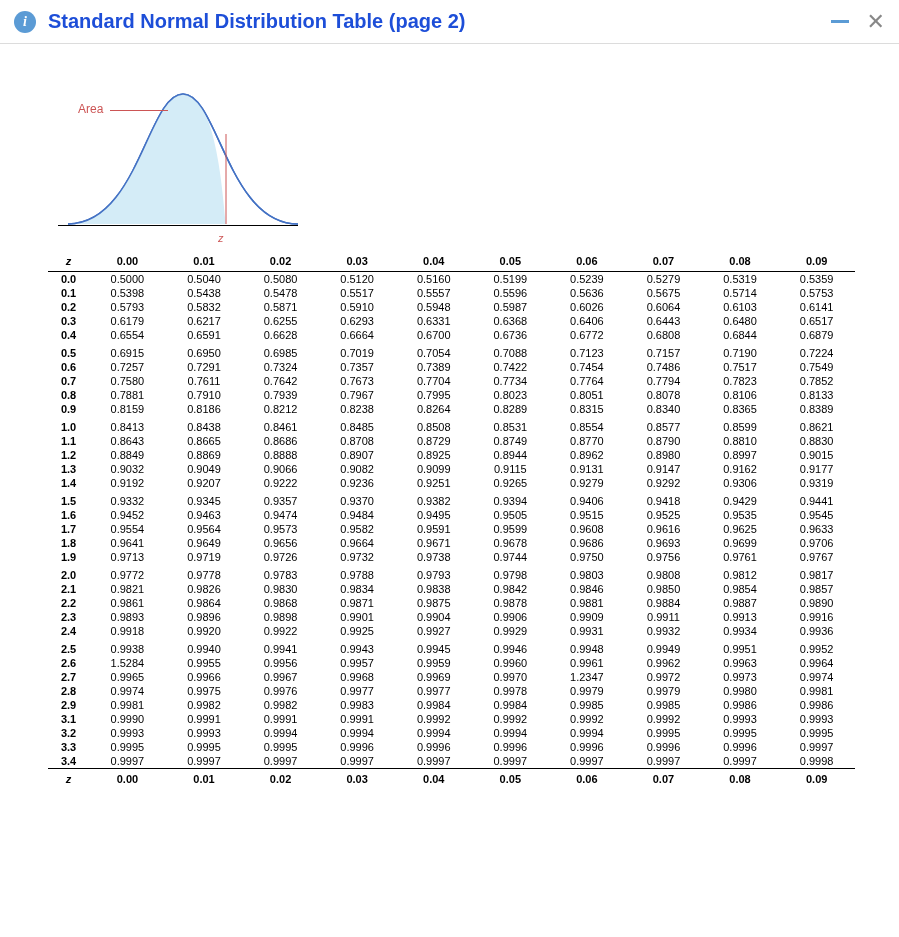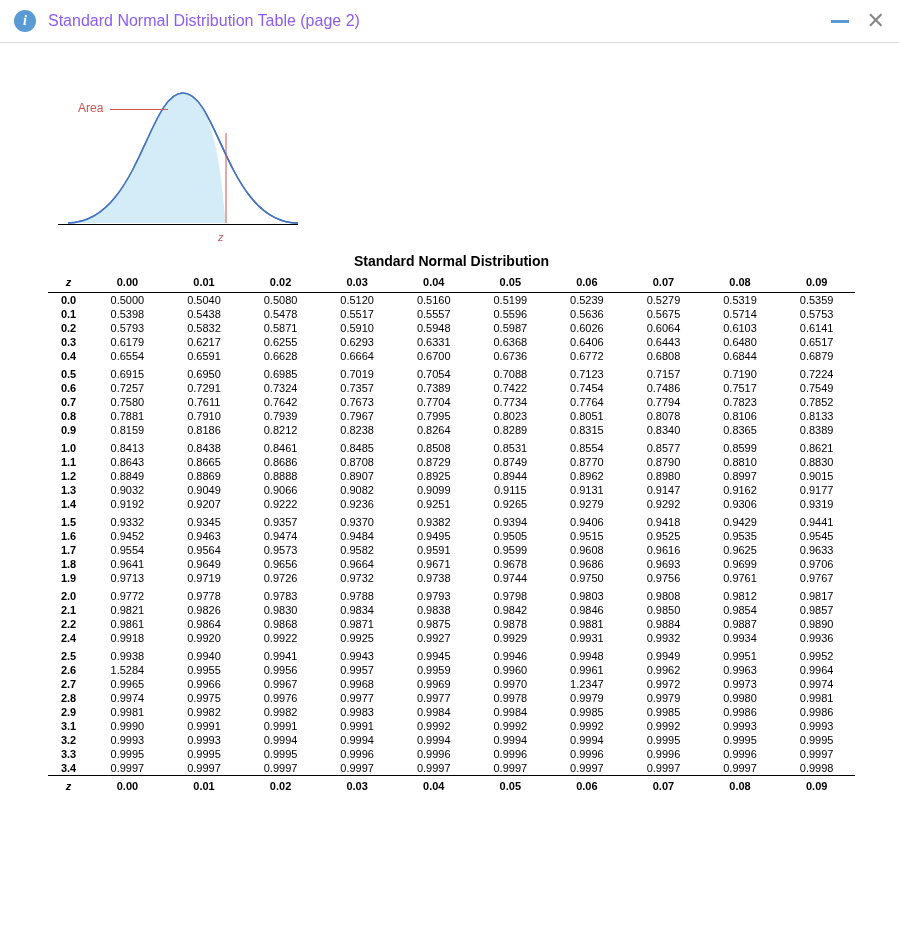--- a/index.html
+++ b/index.html
@@ -1,19 +1,19 @@
 <!DOCTYPE html>
 <html><head>
 <meta charset="utf-8">
 <style>
   * { margin: 0; padding: 0; box-sizing: border-box; }
   body { font-family: Arial, sans-serif; background:#fff; width:899px; }
   .titlebar { display:flex; align-items:center; padding:10px 14px; border-bottom:1px solid #dcdcdc; }
   .info-icon { width:22px; height:22px; border-radius:50%; background:#5b9bd5; color:#fff; display:flex; align-items:center; justify-content:center; font-weight:bold; font-style:italic; font-family:Georgia,serif; font-size:14px; margin-right:12px; flex-shrink:0;}
-  .title-text { color:#8b5cf6; font-size:16px; font-weight:400; flex:1; }
+  .title-text { color:#1d4ed8; font-size:20px; font-weight:700; flex:1; }
   .win-controls { display:flex; align-items:center; gap:18px; }
   .min-icon { width:18px; height:3px; background:#5b9bd5; }
   .close-icon { font-size:22px; color:#888; font-weight:300; line-height:1; }
   .content { padding:30px 44px 20px 48px; }
   .diagram { position:relative; width:260px; height:170px; margin-bottom:10px; }
   .curve { position:absolute; left:0; top:0; }
   .axis-x { position:absolute; bottom:18px; left:10px; width:240px; height:1px; background:#000; }
   .z-label-axis { position:absolute; bottom:0; left:170px; font-size:11px; color:#cc5555; font-style:italic;}
   .area-label { position:absolute; top:28px; left:30px; font-size:12px; color:#cc5555; }
   .area-line { position:absolute; top:36px; left:62px; width:58px; height:1px; background:#cc5555;}
@@ -47,21 +47,20 @@
       <path d="M 20 150 C 90 150, 100 20, 135 20 C 170 20, 175 130, 178 150 L 20 150 Z" fill="#d4ecf7" stroke="none"></path>
       <path d="M 20 150 C 90 150, 100 20, 135 20 C 170 20, 180 150, 250 150" fill="none" stroke="#4472c4" stroke-width="1.5"></path>
       <line x1="178" y1="150" x2="178" y2="60" stroke="#cc5555" stroke-width="1"></line>
     </svg>
     <div class="axis-x"></div>
     <div class="area-label">Area</div>
     <div class="area-line"></div>
     <div class="z-label-axis">z</div>
   </div>
 
-  <div class="table-title">Standard Normal Distribution</div>
 
   <table>
     <thead>
       <tr id="header-row">
           <th class="z-col">z</th>
           <th>0.00</th>
           <th>0.01</th>
           <th>0.02</th>
           <th>0.03</th>
           <th>0.04</th>
@@ -366,20 +365,33 @@
           <td>0.9868</td>
           <td>0.9871</td>
           <td>0.9875</td>
           <td>0.9878</td>
           <td>0.9881</td>
           <td>0.9884</td>
           <td>0.9887</td>
           <td>0.9890</td>
         </tr>
         <tr>
+          <td>2.3</td>
+          <td>0.9893</td>
+          <td>0.9896</td>
+          <td>0.9898</td>
+          <td>0.9901</td>
+          <td>0.9904</td>
+          <td>0.9906</td>
+          <td>0.9909</td>
+          <td>0.9911</td>
+          <td>0.9913</td>
+          <td>0.9916</td>
+        </tr>
+        <tr>
           <td>2.4</td>
           <td>0.9918</td>
           <td>0.9920</td>
           <td>0.9922</td>
           <td>0.9925</td>
           <td>0.9927</td>
           <td>0.9929</td>
           <td>0.9931</td>
           <td>0.9932</td>
           <td>0.9934</td>

